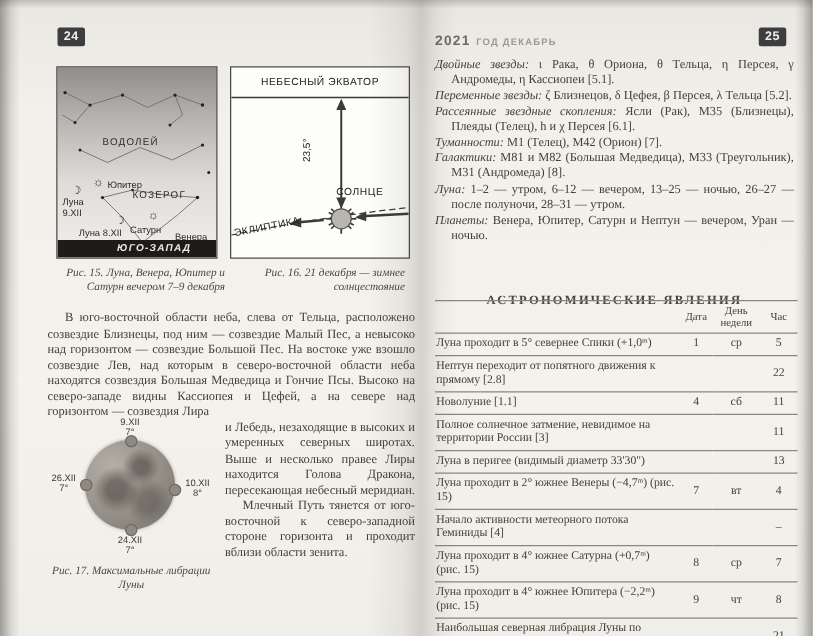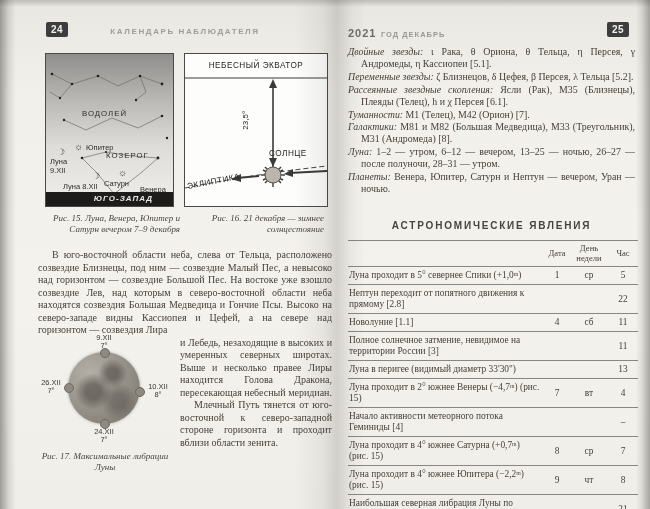--- a/index.html
+++ b/index.html
@@ -74,39 +74,38 @@
 
   
   .rp-head-year{position:absolute;left:13px;top:23px;
       font-family:"Liberation Sans","DejaVu Sans",sans-serif;color:#6f6d6a;}
   .rp-head-year b{font-size:11px;letter-spacing:1px;}
   .rp-head-year span{font-size:7.5px;font-weight:bold;color:#9b9893;letter-spacing:1px;}
   .rp-pars{position:absolute;left:13px;top:46px;width:287px;
            font-size:9.9px;line-height:11.9px;text-align:justify;}
   .rp-pars p{margin:0 0 1px 0;padding-left:13px;text-indent:-13px;}
   .rp-pars .term{font-style:italic;}
-  .sec-title{position:absolute;left:13px;top:220px;width:287px;text-align:center;
-             font-family:Liberation Sans, sans-serif;font-weight:bold;
+  .sec-title{position:absolute;left:13px;top:235px;width:287px;text-align:center;
+             font-family:Liberation Serif, serif;font-weight:bold;
              font-size:10px;letter-spacing:1.8px;color:#474540;}
   .ev-table{position:absolute;left:13px;top:240px;width:290px;border-collapse:collapse;
             font-size:9.4px;line-height:11px;color:#474038;}
   .ev-table th,.ev-table td{border-bottom:1px solid #8b867e;padding:3px 1px;vertical-align:middle;}
   .ev-table thead th{border-top:1px solid #8b867e;font-weight:normal;font-size:8.6px;line-height:9.6px;text-align:center;}
   .ev-table td.ev{text-align:left;padding-right:4px;}
   .ev-table td.num{text-align:center;}
   .col-ev{width:196px;} .col-d{width:26px;} .col-w{width:38px;} .col-h{width:30px;}
 </style>
 </head>
 <body>
 
 <div class="book">
 
   <div class="page page-left">
     <span class="badge" style="left:46px;top:22px;">24</span>
-    <div class="runhead" style="left:38px;top:27px;width:294px;text-align:center;">КАЛЕНДАРЬ НАБЛЮДАТЕЛЯ</div>
 
     <div class="figbox fig15">
       <svg width="127" height="152" style="position:absolute;left:0;top:0;">
         <g stroke="#6e6d6a" stroke-width="0.7" fill="none">
           <polyline points="6,20 26,30 14,44 4,38"></polyline>
           <polyline points="26,30 52,22 72,32 94,22 116,30"></polyline>
           <polyline points="94,22 100,38 90,46"></polyline>
           <polyline points="18,66 40,76 66,64 92,74 116,62"></polyline>
           <polyline points="36,104 52,120 68,140 96,118 112,104"></polyline>
           <polyline points="36,104 60,98 86,102 112,104"></polyline>

